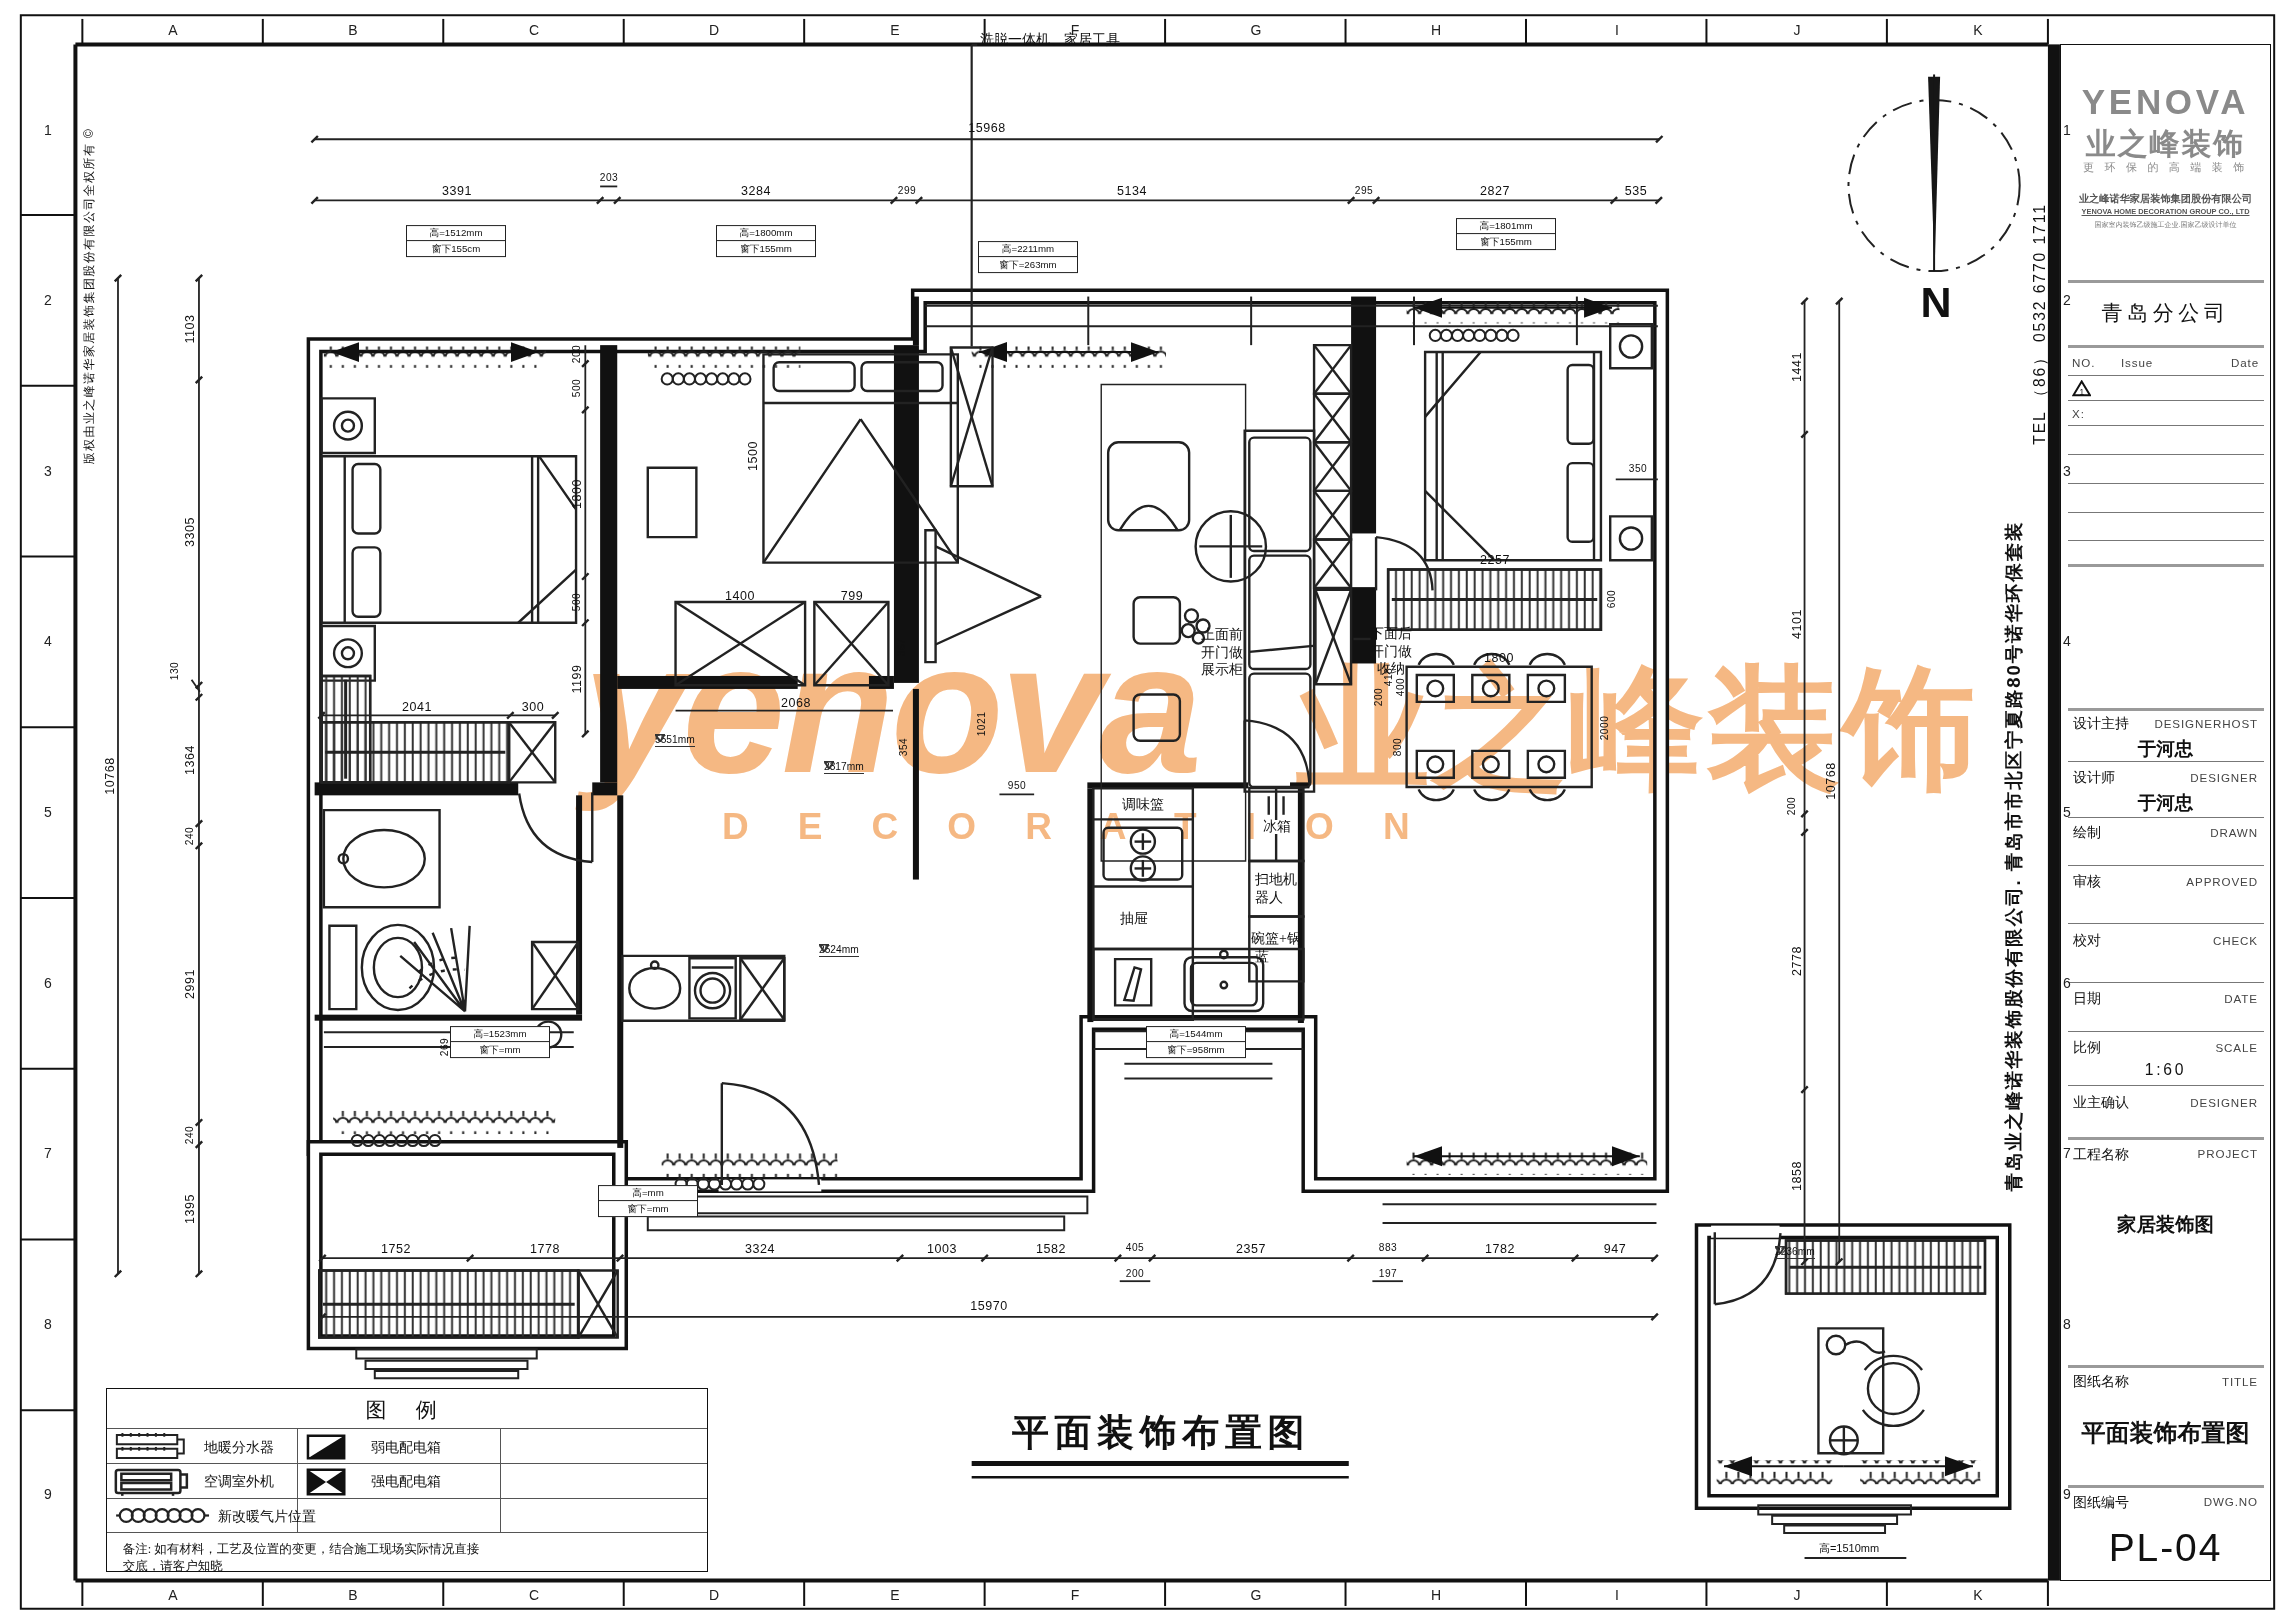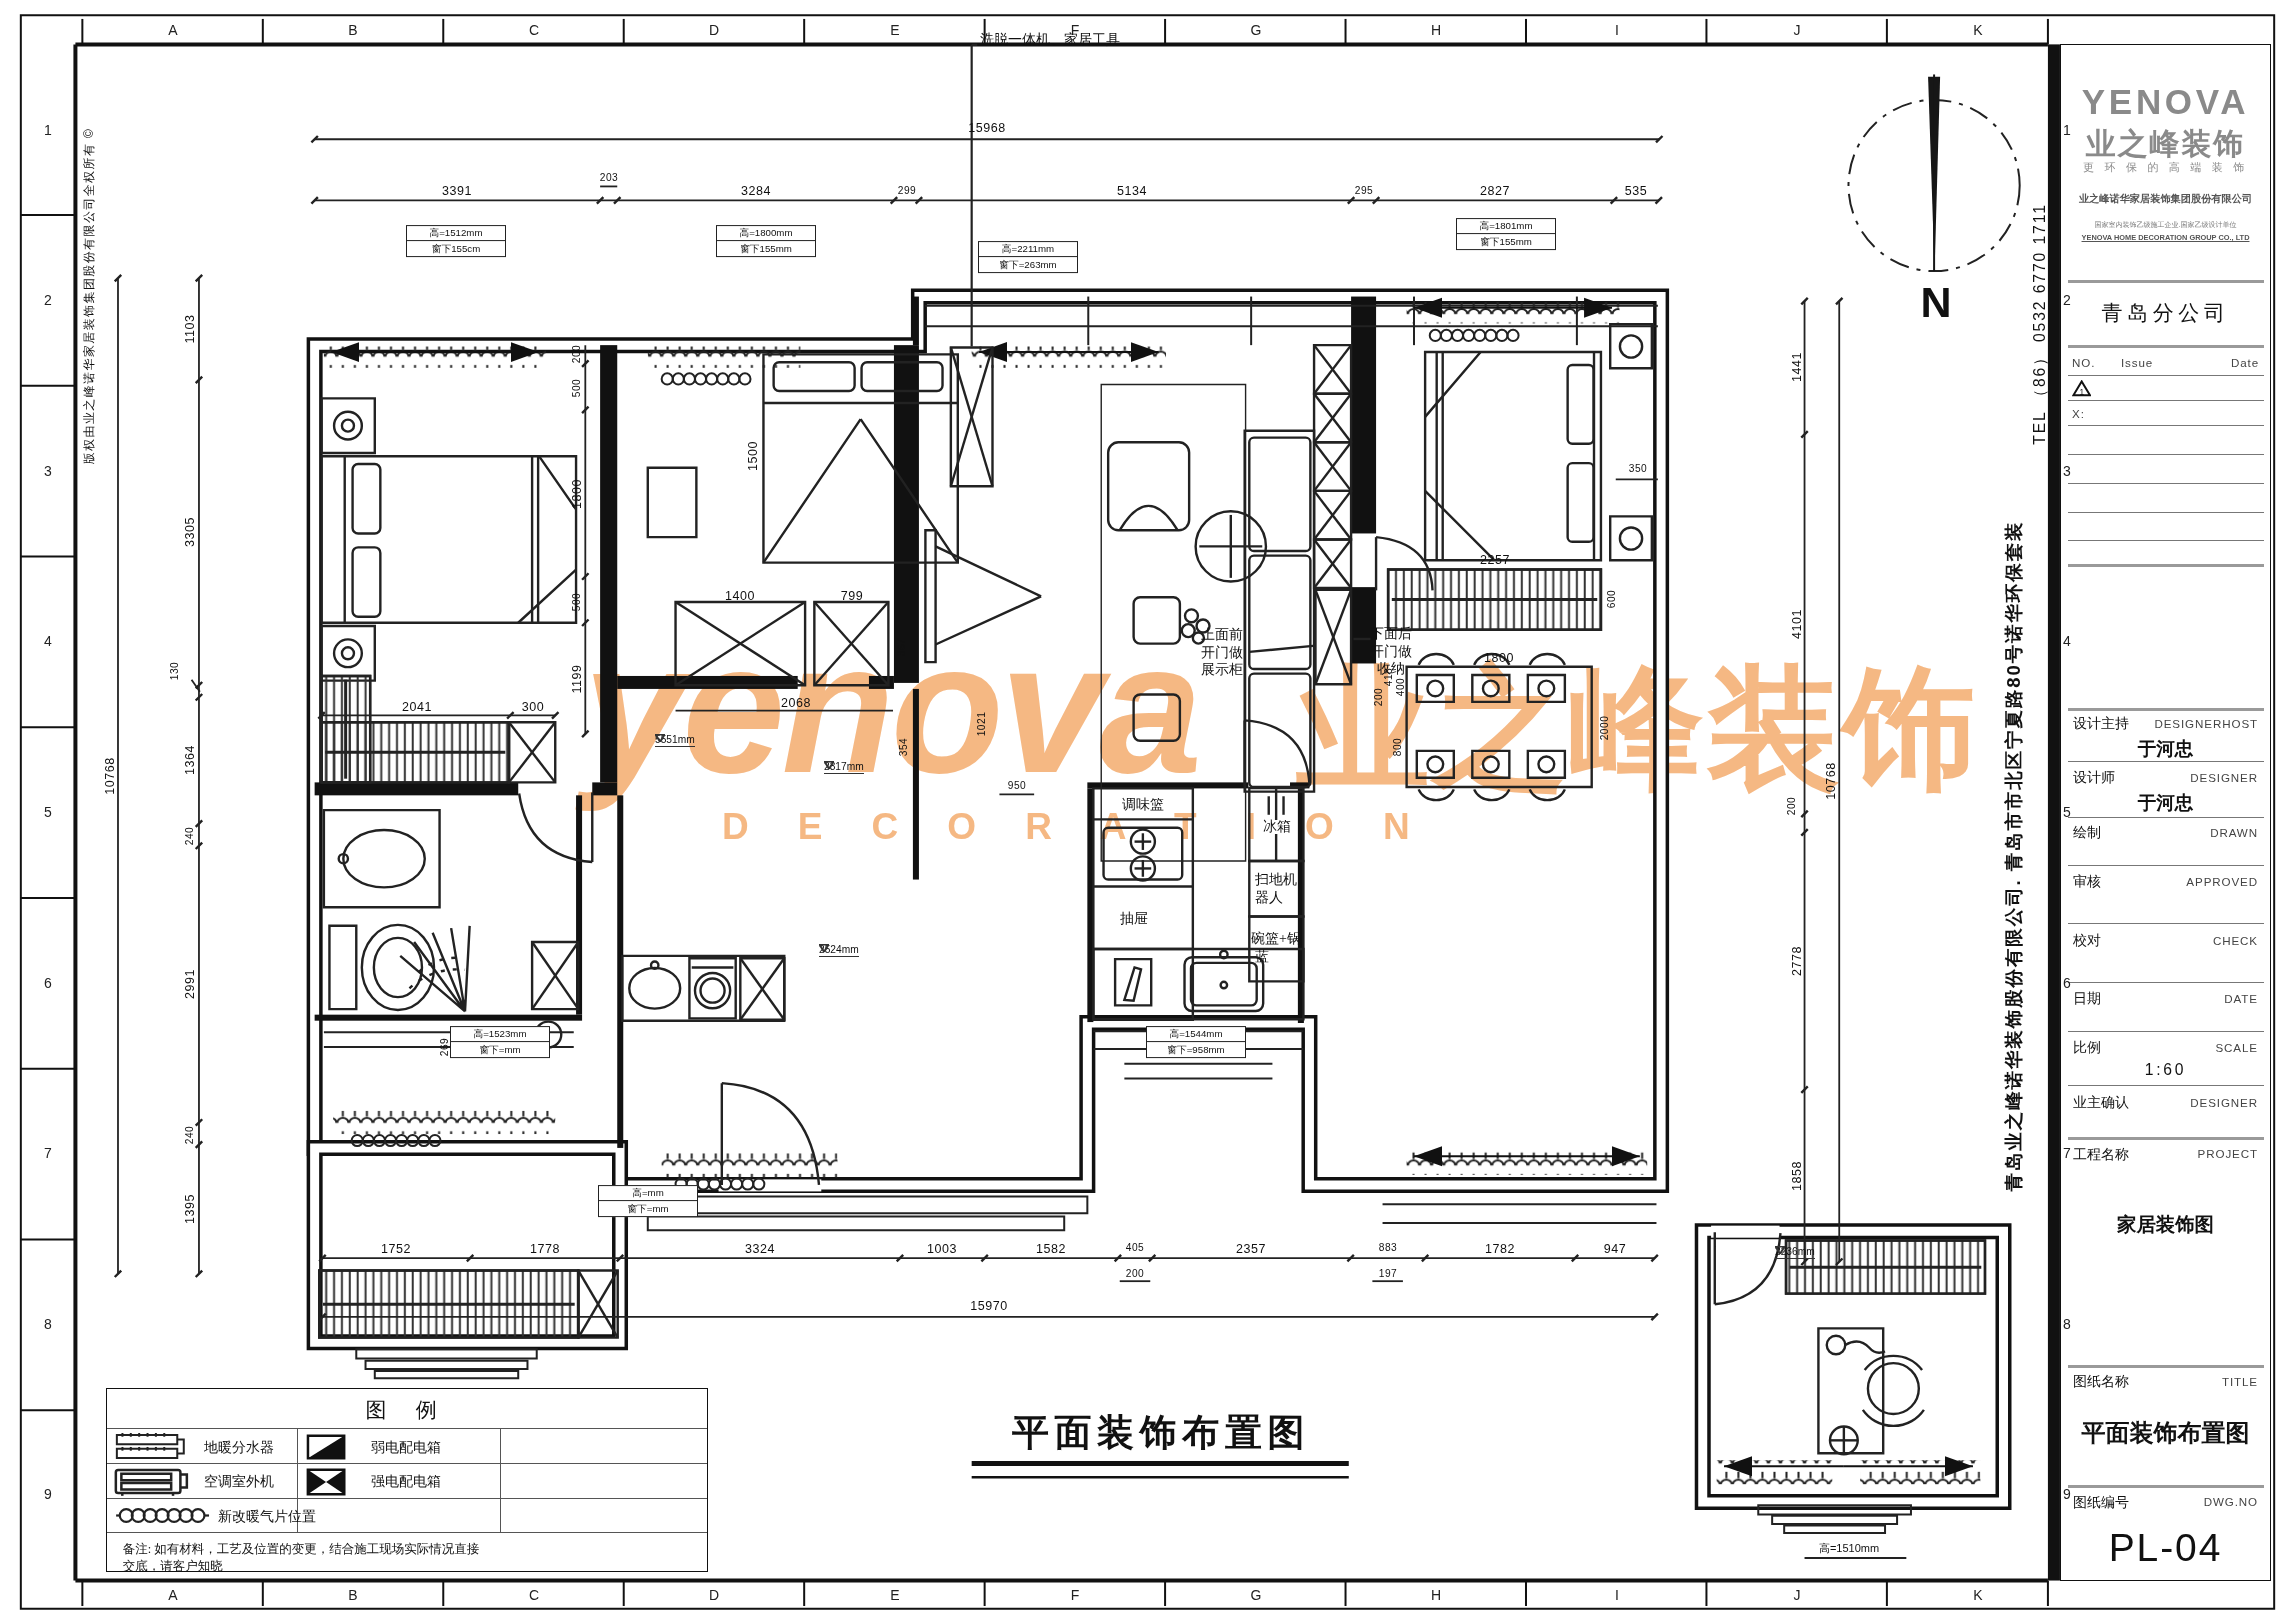--- a/index.html
+++ b/index.html
@@ -694,21 +694,21 @@
     <span class="abs cell" style="left:111px;top:119px">新改暖气片位置</span>
     <span class="abs note" style="left:15.7px;top:152px">备注: 如有材料，工艺及位置的变更，结合施工现场实际情况直接</span>
     <span class="abs note" style="left:15.7px;top:169px">交底，请客户知晓</span>
   </div>
 
   <div class="tb">
     <span class="abs ctr gray" style="top:37px;font-size:35px;font-weight:bold;letter-spacing:3.7px;">YENOVA</span>
     <span class="abs ctr gray" style="top:79px;font-size:30px;font-weight:bold;letter-spacing:1.9px;">业之峰装饰</span>
     <span class="abs ctr gray" style="top:115px;font-size:11px;letter-spacing:3.7px;">更 环 保 的 高 端 装 饰</span>
     <span class="abs ctr" style="top:147px;font-size:10.2px;font-weight:bold;color:#555;">业之峰诺华家居装饰集团股份有限公司</span>
-    <span class="abs ctr" style="top:162px;font-size:7.4px;font-weight:bold;color:#555;text-decoration:underline;margin-top:26px;">YENOVA HOME DECORATION GROUP CO., LTD</span>
+    <span class="abs ctr" style="top:162px;font-size:7.4px;font-weight:bold;color:#555;text-decoration:underline;">YENOVA HOME DECORATION GROUP CO., LTD</span>
     <span class="abs ctr" style="top:175px;font-size:7px;color:#777;">国家室内装饰乙级施工企业.国家乙级设计单位</span>
     <div class="hr2" style="top:235px"></div>
     <span class="abs ctr" style="top:254px;font-size:21px;font-family:'Liberation Serif',serif;letter-spacing:4.6px;">青岛分公司</span>
     <div class="hr2" style="top:300px"></div>
     <span class="abs en" style="left:11px;top:311px;">NO.</span>
     <span class="abs en" style="left:60px;top:311px;">Issue</span>
     <span class="abs en" style="right:11px;top:311px;">Date</span>
     <div class="hr" style="top:330px"></div>
     <svg class="abs" style="left:11px;top:335px" width="19.4" height="16.7" viewBox="0 0 42 36">
       <polygon points="21,3 39,33 3,33" fill="none" stroke="#111" stroke-width="2"></polygon>

